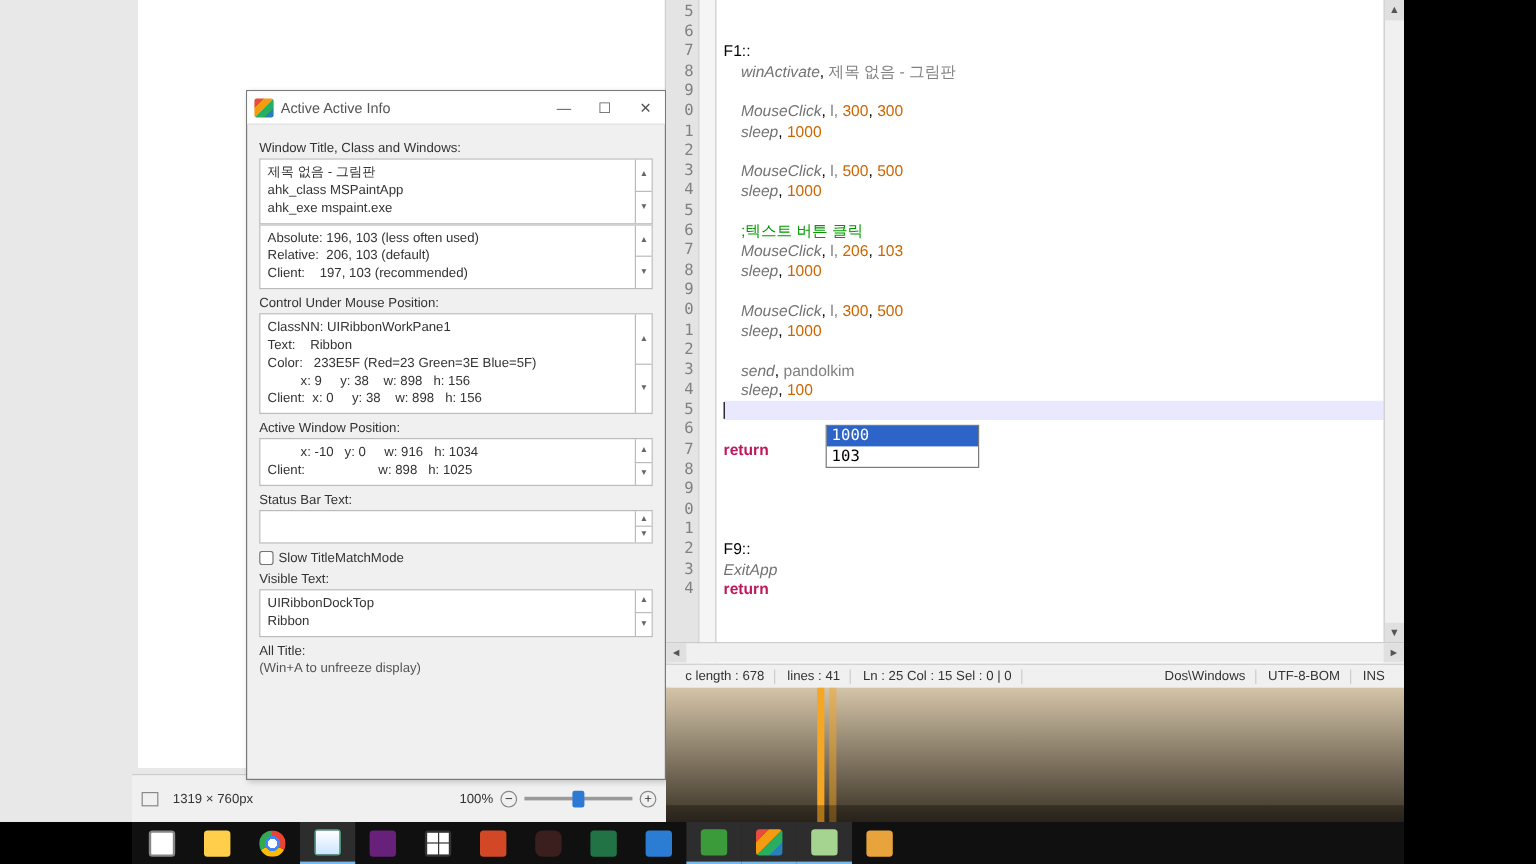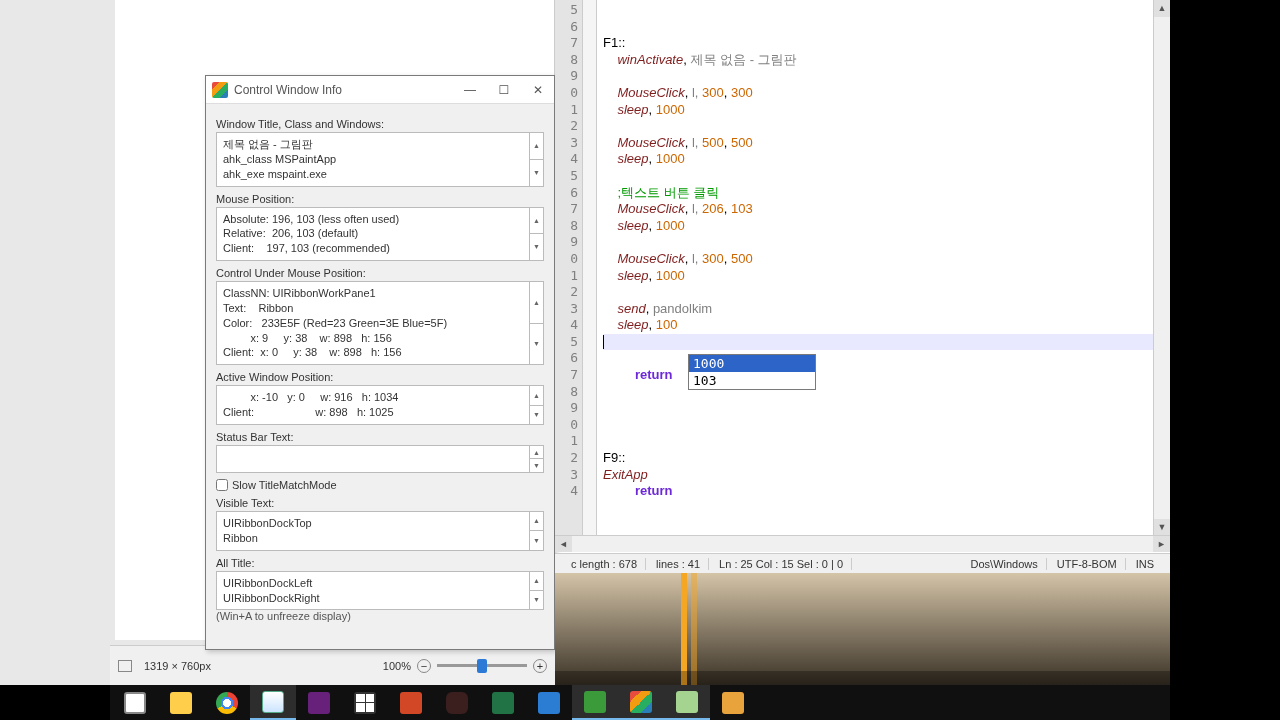--- a/index.html
+++ b/index.html
@@ -29,22 +29,22 @@
 .awi-spin div:first-child { border-bottom: 1px solid #bbb; }
 .awi-check { display: flex; align-items: flex-start; gap: 4px; margin: 6px 0; }
 .awi-check input { width: 12px; height: 12px; }
 .awi-hint { color: #555; margin-top: 0; }
 
 
 .editor { position: absolute; left: 555px; top: 0; right: 110px; height: 552px; background: #fff; display: flex; }
 .gutter { width: 28px; background: #e4e4e4; border-right: 1px solid #ccc; color: #808080; font-family: Consolas, monospace; font-size: 13px; text-align: right; padding-right: 4px; line-height: 16.6px; padding-top: 2px; }
 .fold-col { width: 14px; background: #f5f5f5; border-right: 1px solid #ccc; }
 .code { flex: 1; font-family: Liberation Sans, sans-serif; font-size: 13px; line-height: 16.6px; padding: 2px 6px; white-space: pre; position: relative; }
-.kw { color: #6d28d9; font-weight: bold; margin-left: 32px; }
-.fn { color: #7f1d1d; font-style: italic; }
+.kw { color: #be185d; font-weight: bold; }
+.fn { color: #737373; font-style: italic; }
 .num { color: #cc6600; }
 .cmt { color: #009900; }
 .str { color: #808080; }
 .current-line { background: #e8e8ff; }
 .cursor-caret { display: inline-block; width: 1px; height: 14px; background: #000; vertical-align: middle; }
 .vscroll { position: absolute; right: 110px; top: 0; width: 17px; height: 536px; background: #f0f0f0; border-left: 1px solid #ccc; }
 .vscroll .arrow { height: 17px; background: #e0e0e0; text-align: center; font-size: 9px; color: #555; line-height: 17px; }
 .hscroll { position: absolute; left: 555px; bottom: 168px; right: 110px; height: 17px; background: #f0f0f0; border-top: 1px solid #ccc; display: flex; }
 .hscroll .arrow { width: 17px; background: #e0e0e0; text-align: center; font-size: 9px; color: #555; line-height: 17px; }
 .hscroll .thumb { flex: 1; }
@@ -96,34 +96,33 @@
           <div class="slider-thumb"></div>
         </div>
       <span style="width:14px;height:14px;border:1px solid #888;border-radius:50%;text-align:center;line-height:12px">+</span>
     </div>
   </div>
 </div>
 
 <div class="awi">
   <div class="awi-titlebar">
     <div class="awi-icon"></div>
-    <div class="awi-title">Control Window Info</div>
+    <div class="awi-title">Active Active Info</div>
     <div class="awi-btns">
       <div class="awi-btn">—</div>
       <div class="awi-btn">☐</div>
       <div class="awi-btn">✕</div>
     </div>
   </div>
   <div class="awi-body">
     <div class="awi-label">Window Title, Class and Windows:</div>
     <div class="awi-box">제목 없음 - 그림판
 ahk_class MSPaintApp
 ahk_exe mspaint.exe<div class="awi-spin"><div>▲</div><div>▼</div></div></div>
 
-    <div class="awi-label">Mouse Position:</div>
     <div class="awi-box">Absolute: 196, 103 (less often used)
 Relative:  206, 103 (default)
 Client:    197, 103 (recommended)<div class="awi-spin"><div>▲</div><div>▼</div></div></div>
 
     <div class="awi-label">Control Under Mouse Position:</div>
     <div class="awi-box">ClassNN: UIRibbonWorkPane1
 Text:    Ribbon
 Color:   233E5F (Red=23 Green=3E Blue=5F)
          x: 9     y: 38    w: 898   h: 156
 Client:  x: 0     y: 38    w: 898   h: 156<div class="awi-spin"><div>▲</div><div>▼</div></div></div>
@@ -138,22 +137,20 @@
     <label class="awi-check">
       <input type="checkbox" style="">
       <span>Slow TitleMatchMode</span>
     </label>
 
     <div class="awi-label">Visible Text:</div>
     <div class="awi-box">UIRibbonDockTop
 Ribbon<div class="awi-spin"><div>▲</div><div>▼</div></div></div>
 
     <div class="awi-label">All Title:</div>
-    <div class="awi-box">UIRibbonDockLeft
-UIRibbonDockRight<div class="awi-spin"><div>▲</div><div>▼</div></div></div>
 
     <div class="awi-hint">(Win+A to unfreeze display)</div>
   </div>
 </div>
 
 <div class="editor">
   <div class="gutter" id="gutter">5<br>6<br>7<br>8<br>9<br>0<br>1<br>2<br>3<br>4<br>5<br>6<br>7<br>8<br>9<br>0<br>1<br>2<br>3<br>4<br>5<br>6<br>7<br>8<br>9<br>0<br>1<br>2<br>3<br>4<br></div>
   <div class="fold-col"></div>
   <div class="code" id="code"><div>&nbsp;</div><div>&nbsp;</div><div>F1::</div><div>    <span class="fn">winActivate</span>, <span class="str">제목 없음 - 그림판</span></div><div>&nbsp;</div><div>    <span class="fn">MouseClick</span>, <span class="str">l,</span> <span class="num">300</span>, <span class="num">300</span></div><div>    <span class="fn">sleep</span>, <span class="num">1000</span></div><div>&nbsp;</div><div>    <span class="fn">MouseClick</span>, <span class="str">l,</span> <span class="num">500</span>, <span class="num">500</span></div><div>    <span class="fn">sleep</span>, <span class="num">1000</span></div><div>&nbsp;</div><div>    <span class="cmt">;텍스트 버튼 클릭</span></div><div>    <span class="fn">MouseClick</span>, <span class="str">l,</span> <span class="num">206</span>, <span class="num">103</span></div><div>    <span class="fn">sleep</span>, <span class="num">1000</span></div><div>&nbsp;</div><div>    <span class="fn">MouseClick</span>, <span class="str">l,</span> <span class="num">300</span>, <span class="num">500</span></div><div>    <span class="fn">sleep</span>, <span class="num">1000</span></div><div>&nbsp;</div><div>    <span class="fn">send</span>, <span class="str">pandolkim</span></div><div>    <span class="fn">sleep</span>, <span class="num">100</span></div><div class="current-line"><span class="cursor-caret"></span></div><div>&nbsp;</div><div><span class="kw">return</span></div><div>&nbsp;</div><div>&nbsp;</div><div>&nbsp;</div><div>&nbsp;</div><div>F9::</div><div><span class="fn">ExitApp</span></div><div><span class="kw">return</span></div></div>
 </div>

